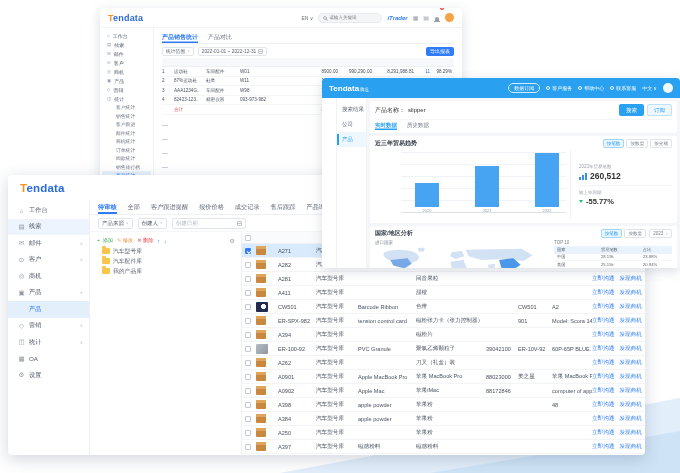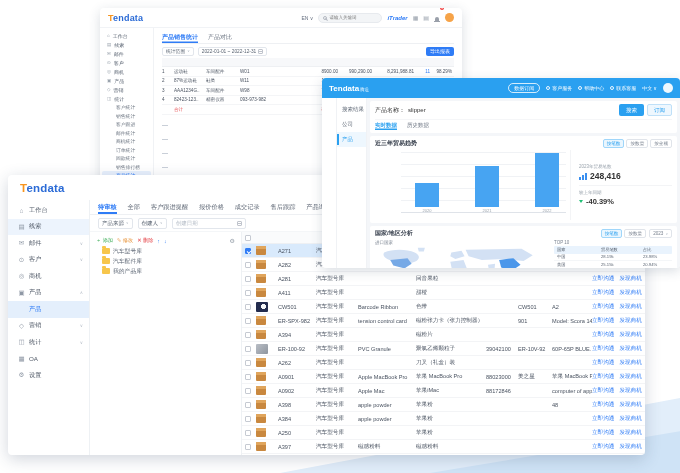--- a/index.html
+++ b/index.html
@@ -929,27 +929,27 @@
   </div>
             </div>
           <div class="trend-stats">
             <span class="stat-lab">2023年贸易笔数</span>
             <span class="stat-val">
               <span class="bars-ic">
                   <i></i>
                   <i></i>
                   <i></i>
                 </span>
-              <span>248,416</span>
+              <span>260,512</span>
             </span>
             <div class="stat-div"></div>
             <span class="stat-lab">较上年同期</span>
             <span class="stat-val v2">
               <span class="tri-down"></span>
-              <span>-40.39%</span>
+              <span>-55.77%</span>
             </span>
           </div>
         </div>
       </div>
       <div class="card">
         <div class="sec-head">
           <span class="sec-title">国家/地区分析</span>
           <span class="pills" id="dist-pills">
               <span class="pill active"><span>按笔数</span></span>
               <span class="pill"><span>按数量</span></span>

